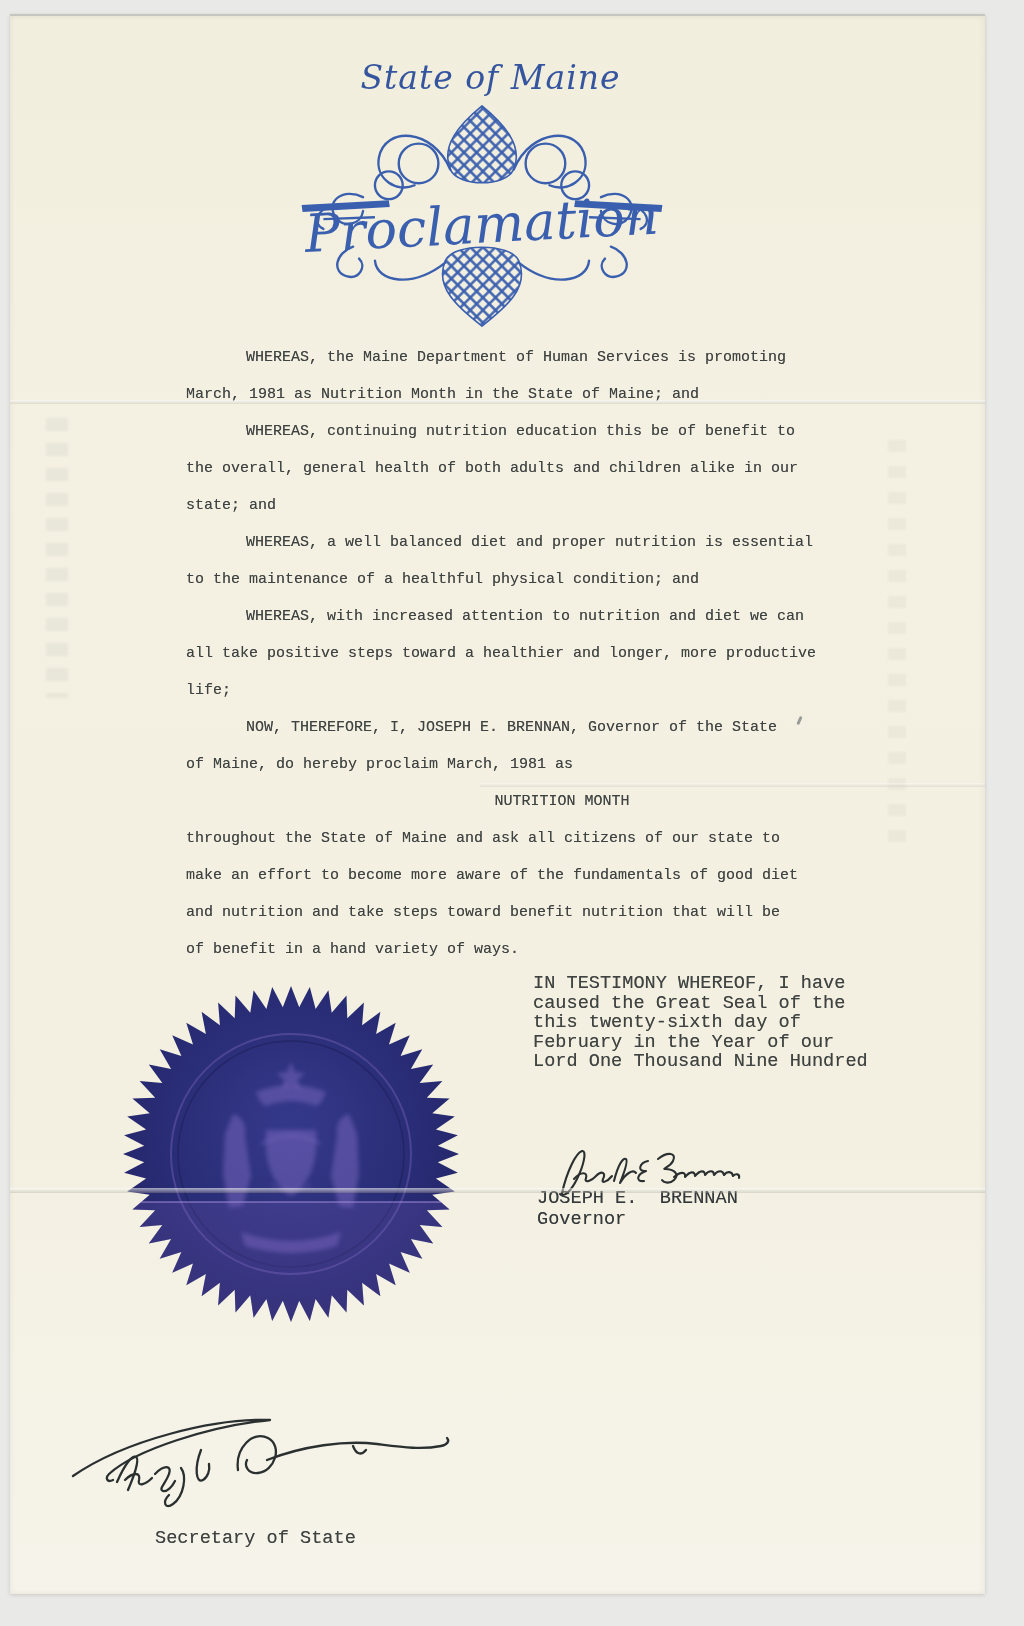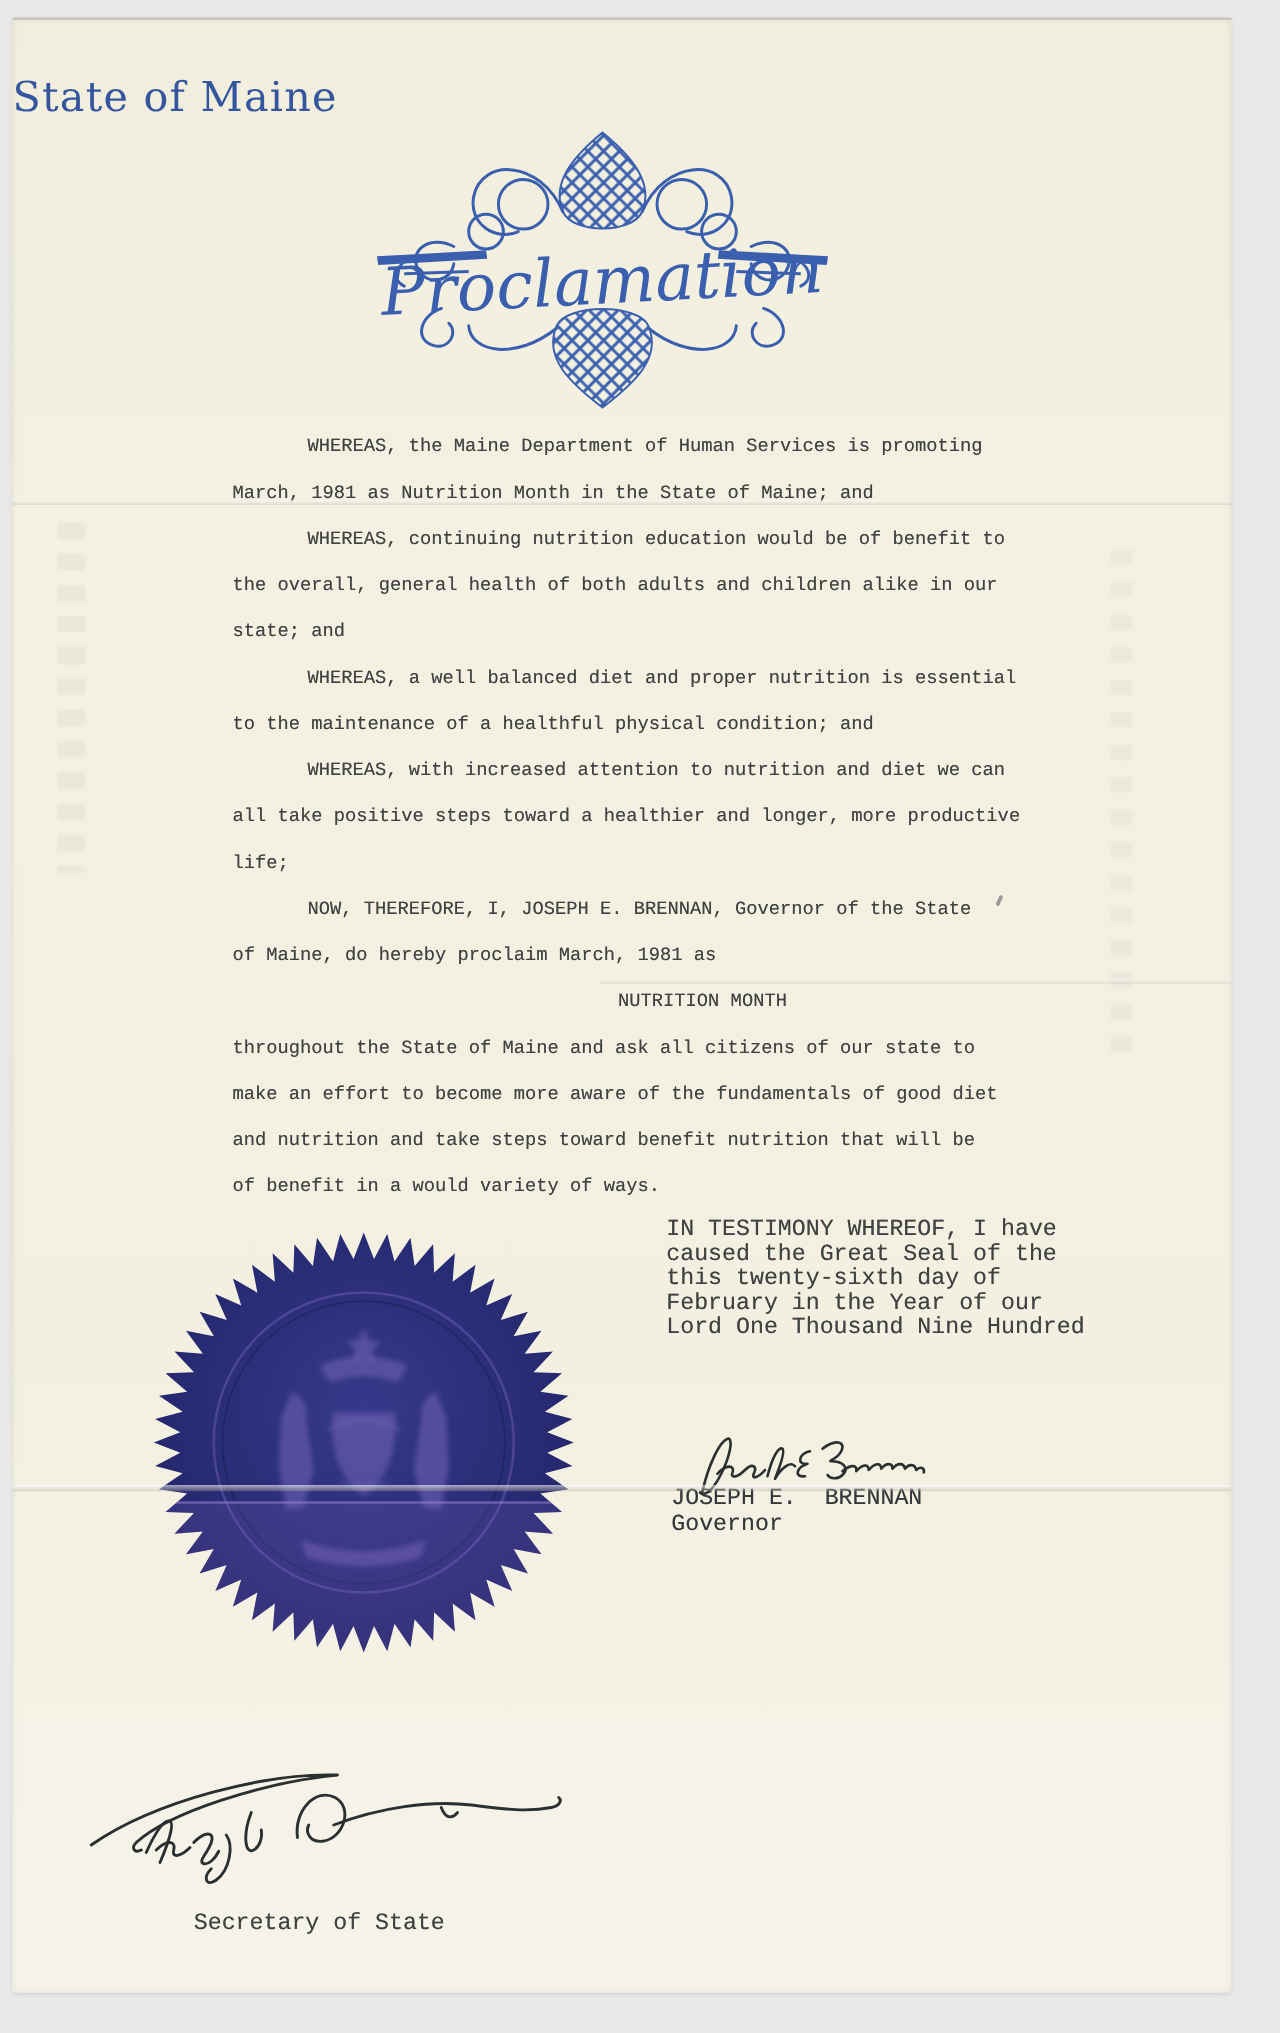--- a/index.html
+++ b/index.html
@@ -8,22 +8,22 @@
     background:#e9e9e7;
     font-family:"Liberation Mono",monospace;
   }
   .paper{
     position:absolute;left:10px;top:14px;width:975px;height:1578px;
     background:linear-gradient(180deg,#f1eedd 0%,#f4f1e3 28%,#f3f0e1 68%,#f6f4ea 100%);
     border-top:2px solid #c6c5bf;
     box-shadow:0 1px 4px rgba(0,0,0,.14), inset 2px 0 5px rgba(0,0,0,.03), inset -2px 0 6px rgba(0,0,0,.04);
   }
   .state-title{
-    position:absolute;left:0;right:14px;top:42px;
-    font-family:"DejaVu Serif",serif;
+    position:absolute;left:0;right:14px;top:42px;text-align:center;
+    font-family:"DejaVu Serif",serif;font-style:italic;
     font-size:33px;color:#35569f;letter-spacing:1px;
   }
   .emblem{position:absolute;left:283px;top:86px;width:378px;height:228px;}
   .body-text{
     position:absolute;left:128px;top:323px;width:782px;
     font-size:15px;line-height:37px;color:#3e4240;
     text-shadow:0 0 .5px rgba(62,66,64,.55);
     margin-left:48px;
   }
   .line{white-space:pre;}
@@ -103,35 +103,35 @@
       <path d="M372,104 l-88,-5 l-1,7 l88,5 z"></path>
       <rect x="30" y="116" width="52" height="2.4" transform="rotate(-2 56 117)"></rect>
       <rect x="298" y="116" width="52" height="2.4" transform="rotate(2 324 117)"></rect>
     </g>
     <text x="190" y="142" text-anchor="middle" font-size="53" font-style="italic" font-family="DejaVu Serif, serif" fill="#3a5fae" transform="rotate(-3 190 130)">Proclamation</text>
   </svg>
 
   <div class="body-text">
     <div class="line indent">WHEREAS, the Maine Department of Human Services is promoting</div>
     <div class="line">March, 1981 as Nutrition Month in the State of Maine; and</div>
-    <div class="line indent">WHEREAS, continuing nutrition education would be of benefit to</div>
+    <div class="line indent">WHEREAS, continuing nutrition education this be of benefit to</div>
     <div class="line">the overall, general health of both adults and children alike in our</div>
     <div class="line">state; and</div>
     <div class="line indent">WHEREAS, a well balanced diet and proper nutrition is essential</div>
     <div class="line">to the maintenance of a healthful physical condition; and</div>
     <div class="line indent">WHEREAS, with increased attention to nutrition and diet we can</div>
     <div class="line">all take positive steps toward a healthier and longer, more productive</div>
     <div class="line">life;</div>
     <div class="line indent">NOW, THEREFORE, I, JOSEPH E. BRENNAN, Governor of the State</div>
     <div class="line">of Maine, do hereby proclaim March, 1981 as</div>
     <div class="line center">NUTRITION MONTH</div>
     <div class="line">throughout the State of Maine and ask all citizens of our state to</div>
     <div class="line">make an effort to become more aware of the fundamentals of good diet</div>
     <div class="line">and nutrition and take steps toward benefit nutrition that will be</div>
-    <div class="line">of benefit in a would variety of ways.</div>
+    <div class="line">of benefit in a hand variety of ways.</div>
   </div>
 
   <div class="testimony">
     <div class="line">IN TESTIMONY WHEREOF, I have</div>
     <div class="line">caused the Great Seal of the</div>
     <div class="line">this twenty-sixth day of</div>
     <div class="line">February in the Year of our</div>
     <div class="line">Lord One Thousand Nine Hundred</div>
   </div>
 

